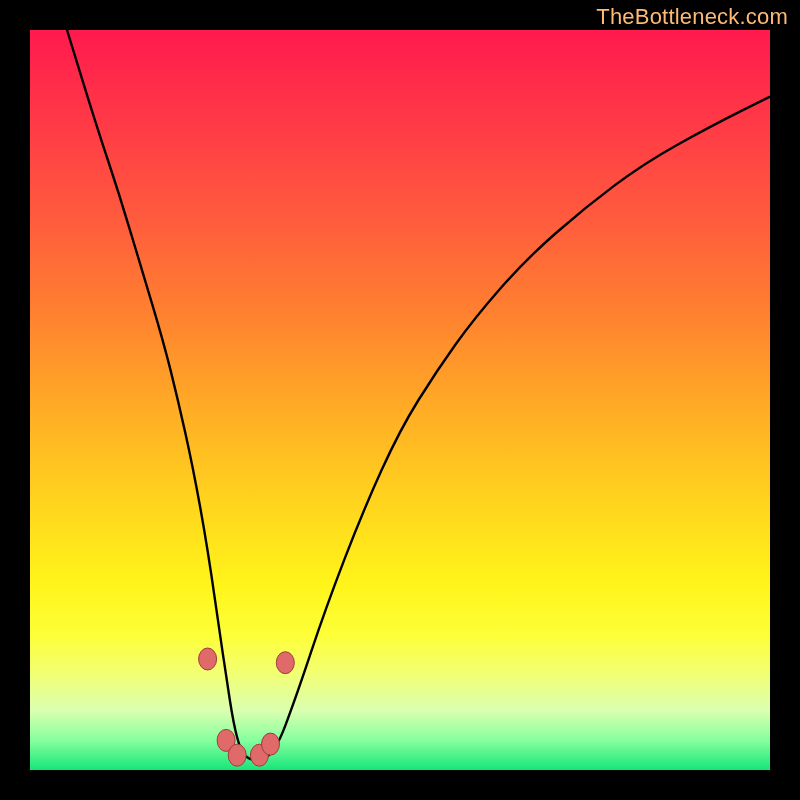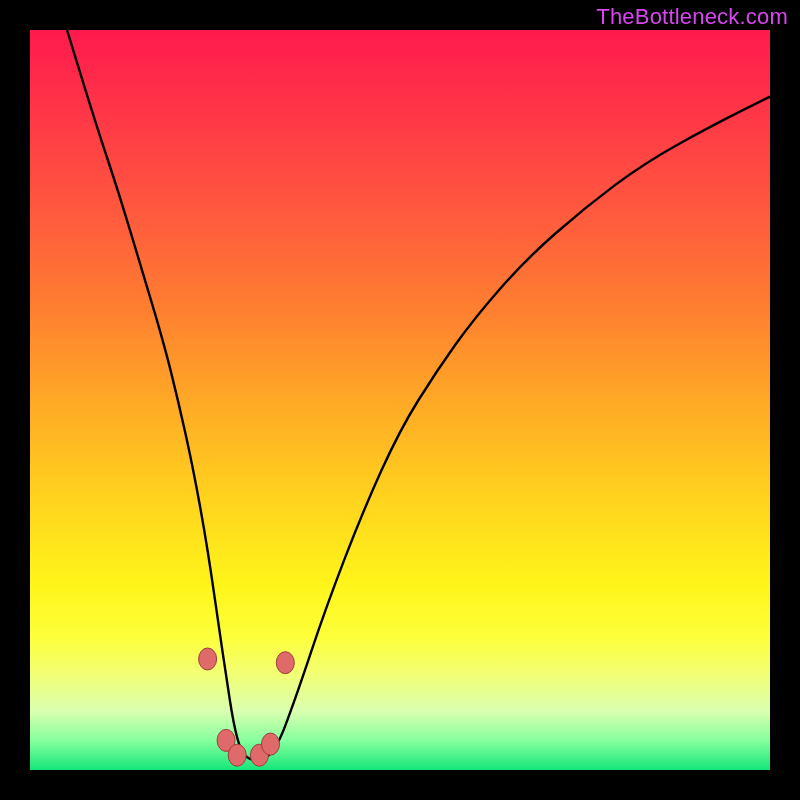--- a/index.html
+++ b/index.html
@@ -29,21 +29,21 @@
       #f2ff74 87%,
       #daffb0 92%,
       #86ff9e 96%,
       #15e67a 100%
     );
   }
   .watermark {
     position: absolute;
     top: 4px;
     right: 12px;
-    color: #d946ef;
+    color: #fdba74;
     font-size: 22px;
     font-weight: 500;
     letter-spacing: 0.2px;
     text-align: right;
   }
   svg.curve {
     position: absolute;
     left: 30px;
     top: 30px;
     width: 740px;

